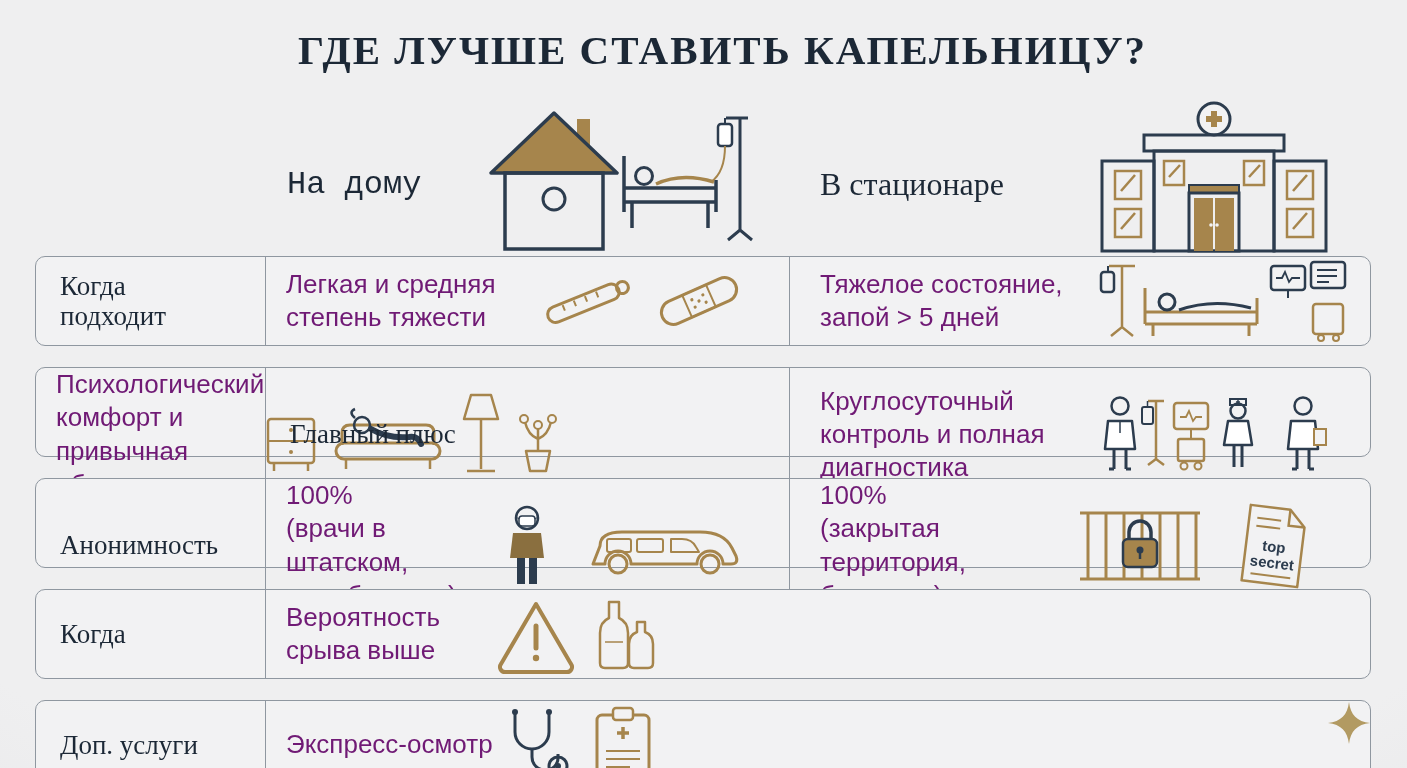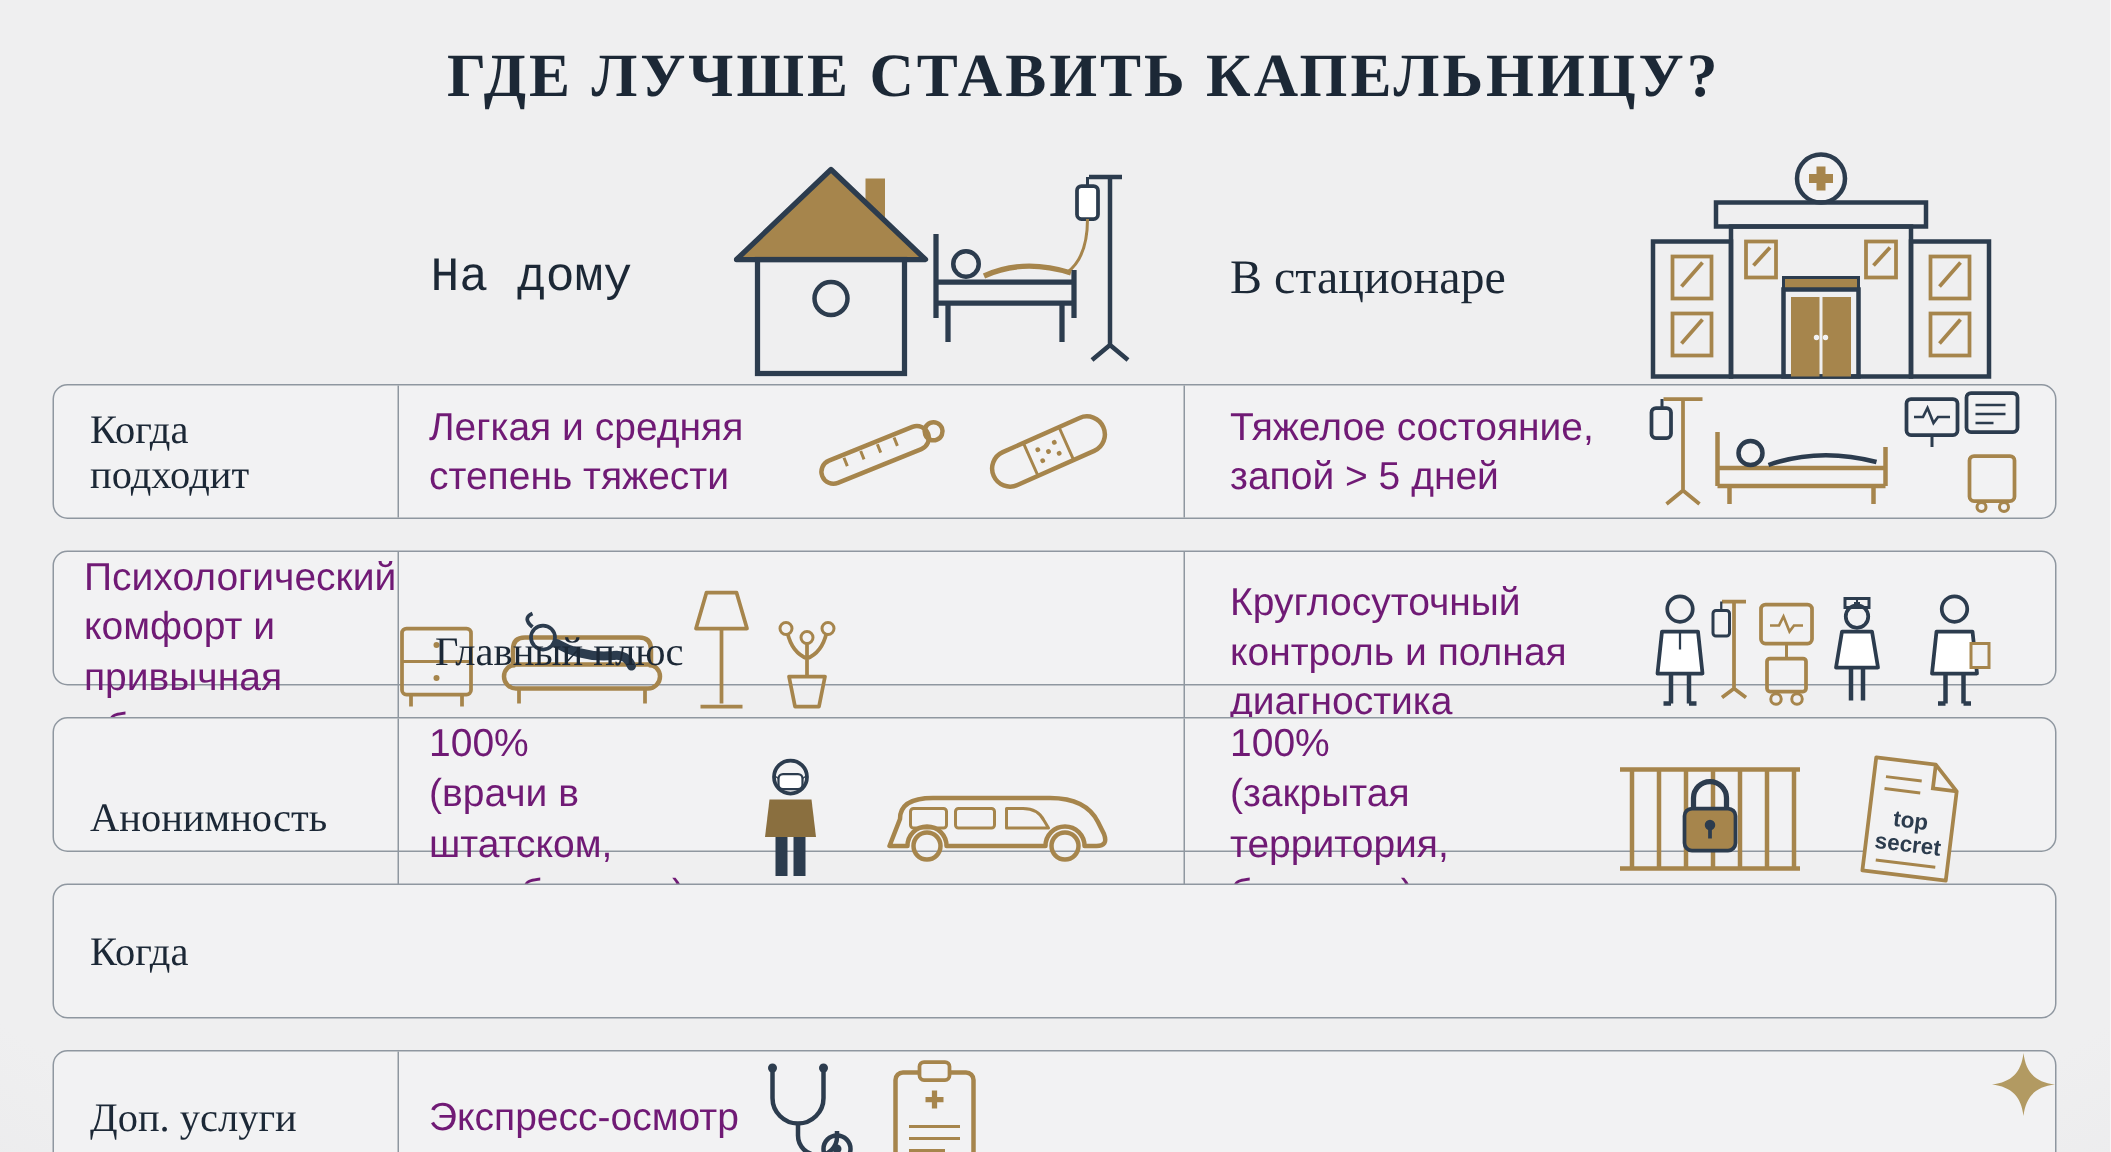--- a/index.html
+++ b/index.html
@@ -272,20 +272,36 @@
               <text x="44" y="66" text-anchor="middle" font-size="15" font-weight="bold" fill="#2c3c4e" font-family="Liberation Sans, sans-serif">secret</text>
               <path d="M24 74 h40" stroke="#a6854c" stroke-width="2"></path>
             </g>
           </svg>
         </div>
       </div>
     </div>
 
     <div class="row">
       <div class="cell rowlabel">Когда</div>
+      <div class="cell content">
+        <div class="txt">Вероятность
+срыва выше</div>
+        <div class="icons" style="gap:10px; margin-right:112px;">
+          <svg width="86" height="80" viewBox="0 0 86 80">
+            <path d="M43 10 L78 70 a5 5 0 0 1 -4 8 H12 a5 5 0 0 1 -4 -8 Z" fill="none" stroke="#a6854c" stroke-width="4" stroke-linejoin="round"></path>
+            <path d="M43 32 v22" stroke="#a6854c" stroke-width="5" stroke-linecap="round"></path>
+            <circle cx="43" cy="64" r="3.2" fill="#a6854c"></circle>
+          </svg>
+          <svg width="74" height="80" viewBox="0 0 74 80">
+            <path d="M20 24 v-16 h10 v16 q9 4 9 15 v30 q0 5 -5 5 h-18 q-5 0 -5 -5 v-30 q0 -11 9 -15 Z" fill="none" stroke="#a6854c" stroke-width="2.5" stroke-linejoin="round"></path>
+            <path d="M16 48 h18" stroke="#a6854c" stroke-width="1.5"></path>
+            <path d="M48 38 v-10 h8 v10 q8 3 8 12 v19 q0 5 -5 5 h-14 q-5 0 -5 -5 v-19 q0 -9 8 -12 Z" fill="none" stroke="#a6854c" stroke-width="2.5" stroke-linejoin="round"></path>
+          </svg>
+        </div>
+      </div>
     </div>
 
     <div class="row">
       <div class="cell rowlabel">Доп. услуги</div>
       <div class="cell content">
         <div class="txt">Экспресс-осмотр</div>
         <div class="icons" style="gap:22px; margin-right:120px;">
           <svg width="66" height="78" viewBox="0 0 66 78">
             <path d="M12 6 v20 a17 17 0 0 0 34 0 V6" fill="none" stroke="#2c3c4e" stroke-width="3"></path>
             <path d="M29 43 v8 a13 13 0 0 0 13 13 h1 a12 12 0 0 0 12 -12 v-4" fill="none" stroke="#2c3c4e" stroke-width="3"></path>

